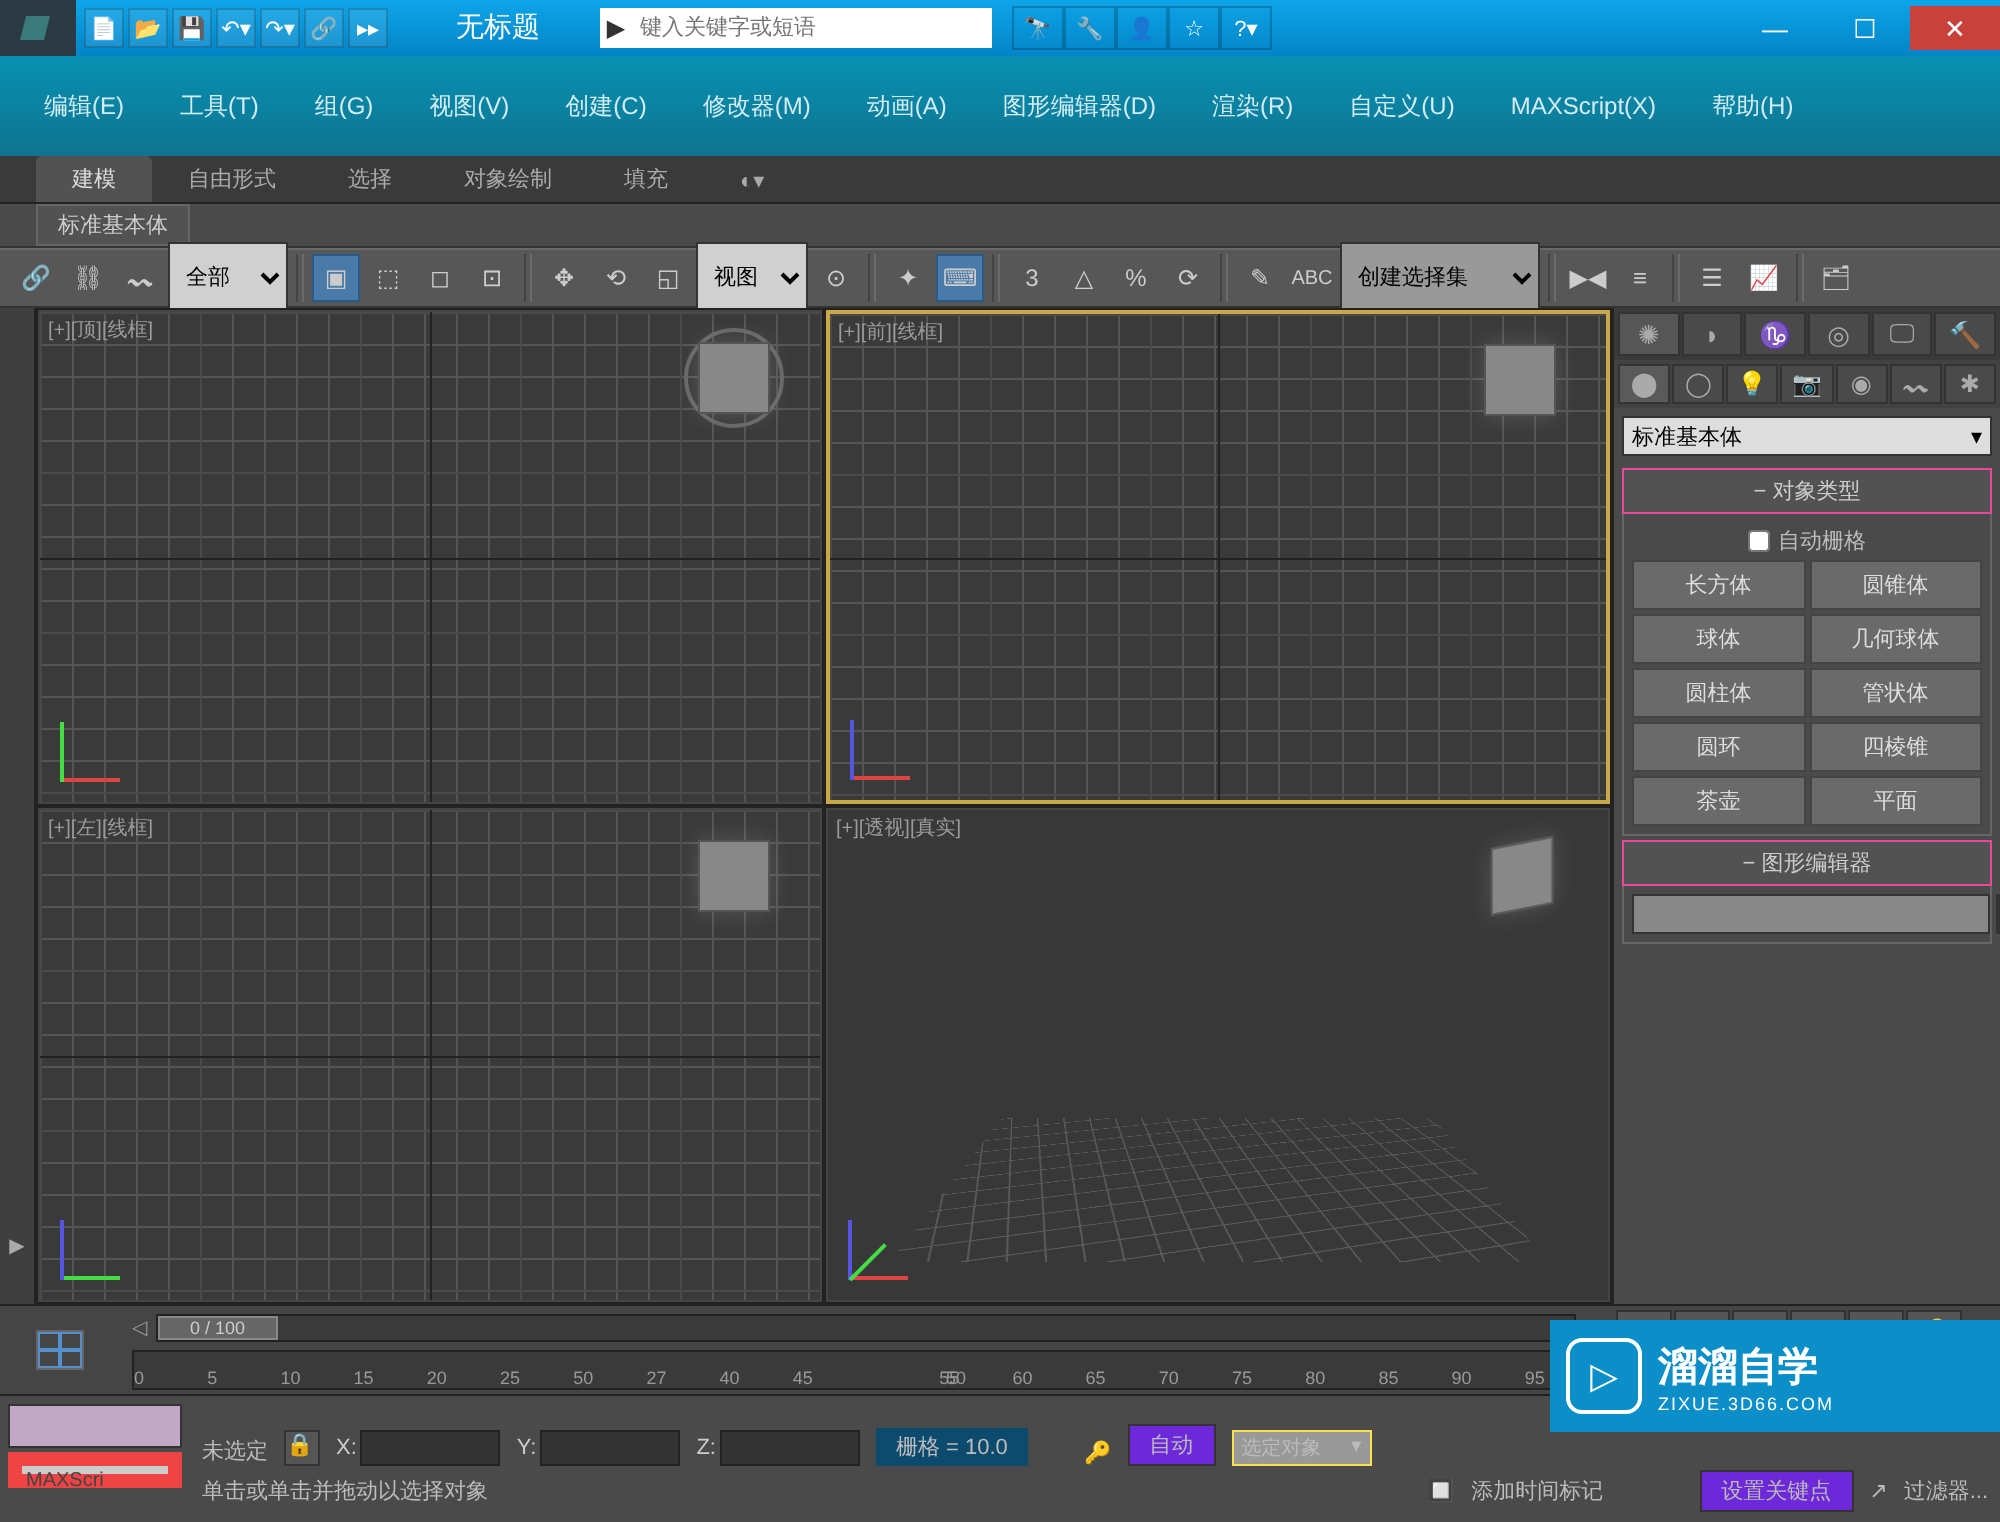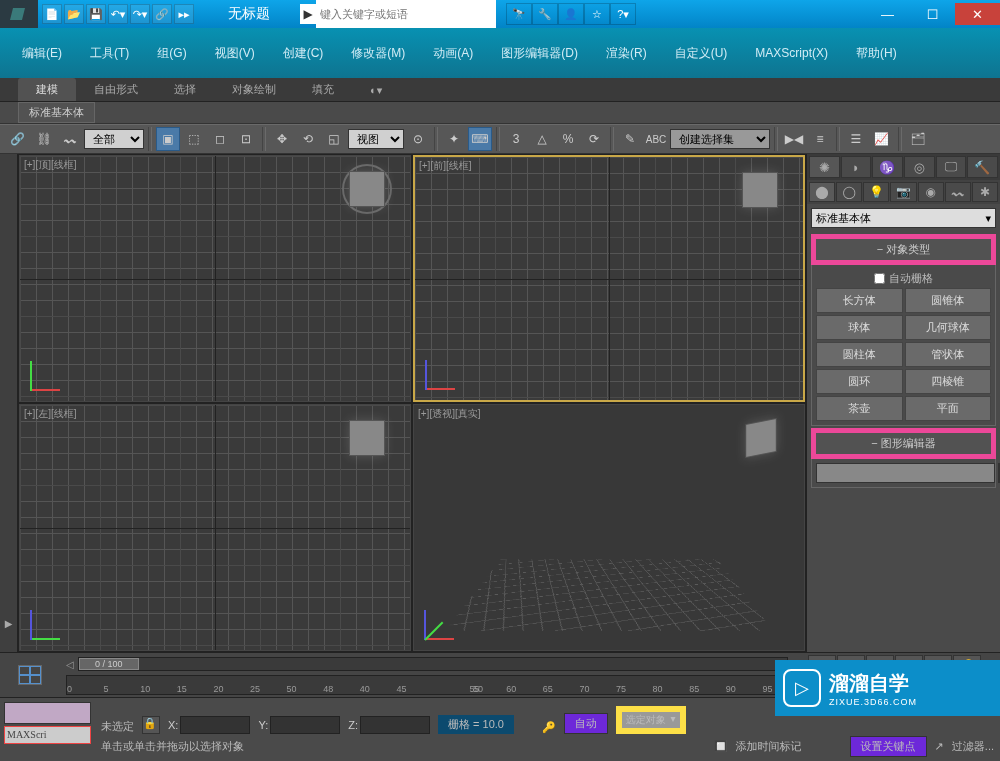--- a/index.html
+++ b/index.html
@@ -6,21 +6,21 @@
 body { width: 1000px; height: 761px; background: #4a4a4a; overflow: hidden; position: relative; }
 
 
 .titlebar { height: 28px; background: linear-gradient(#0ea5e9, #0284c7); display: flex; align-items: center; color: #fff; font-size: 12px; }
 .titlebar-logo { width: 38px; height: 28px; background: #2b3a42; display: flex; align-items: center; justify-content: center; }
 .titlebar-tools { display: flex; gap: 2px; padding: 0 4px; align-items:center; }
 .tb-btn { width: 20px; height: 20px; background: rgba(255,255,255,0.1); border: 1px solid rgba(0,0,0,0.2); display:flex; align-items:center; justify-content:center; font-size:11px; cursor:pointer; }
 .titlebar-title { flex: 0 0 auto; padding: 0 30px; font-size: 14px; }
 .searchbox { display:flex; align-items:center; background:#fff; height:20px; }
 .searchbox .play { width:16px; text-align:center; color:#333; }
-.searchbox input { border:none; height:28px; width:180px; padding:0 4px; font-size:11px; color:#888; outline:none; }
+.searchbox input { border:none; height:18px; width:180px; padding:0 4px; font-size:11px; color:#888; outline:none; }
 .titlebar-right-tools { display:flex; gap:0; margin-left:10px; }
 .titlebar-right-tools .tb-btn { background: transparent; border: 1px solid rgba(0,0,0,0.2); width:26px; height:22px; }
 .win-controls { margin-left:auto; display:flex; }
 .win-btn { width:45px; height:22px; display:flex; align-items:center; justify-content:center; font-size:13px; color:#fff; cursor:pointer; }
 .win-close { background:#c8423b; }
 
 
 .menubar { background: linear-gradient(#0891b2, #0e7490); height: 50px; display:flex; flex-wrap:wrap; align-items:center; padding: 0 8px; }
 .menu-item { color:#d1ecf5; font-size:12px; padding: 4px 14px; cursor:pointer; }
 
@@ -30,21 +30,21 @@
 .ribbon-tab.active { background:#525252; color:#ddd; border-top-left-radius:3px; border-top-right-radius:3px; }
 .ribbon-tab-end { width:24px; text-align:center; }
 .ribbon-sub { height:22px; background:#4a4a4a; display:flex; align-items:center; padding-left:18px; border-bottom:1px solid #333; }
 .ribbon-sub-btn { background:#525252; color:#ccc; font-size:11px; padding:2px 10px; border:1px solid #666; }
 
 
 .main-toolbar { height: 30px; background:#575757; display:flex; align-items:center; padding: 0 6px; gap:2px; border-top:1px solid #6a6a6a; border-bottom:1px solid #333; }
 .tool-btn { width:24px; height:24px; background:#575757; border:1px solid transparent; display:flex; align-items:center; justify-content:center; font-size:12px; color:#ccc; cursor:pointer; }
 .tool-btn.active { background:#4a7aa8; border:1px solid #2a5a88; }
 .tool-sep { width:4px; height:24px; border-left:1px solid #444; border-right:1px solid #6a6a6a; margin:0 2px; }
-.tool-dd { height:20px; background:#d0d0d0; border:1px solid #333; font-size:11px; padding:0 4px; }
+.tool-dd { height:36px; background:#d0d0d0; border:1px solid #333; font-size:11px; padding:0 4px; }
 .dd-small { width:60px; }
 .dd-med { width:56px; }
 .dd-wide { width:100px; background:#999; }
 
 
 .workspace { display:flex; height: 498px; }
 .vp-strip { width:18px; background:#3f3f3f; border-right:1px solid #222; display:flex; flex-direction:column; }
 .vp-strip-play { margin-top:auto; margin-bottom:20px; height:18px; display:flex; align-items:center; justify-content:center; color:#aaa; font-size:10px; }
 
 .viewports { flex:1; display:grid; grid-template-columns: 1fr 1fr; grid-template-rows: 1fr 1fr; gap:2px; background:#222; padding:1px; }
@@ -74,21 +74,21 @@
 
 
 .cmd-panel { width:194px; background:#4a4a4a; border-left:1px solid #222; display:flex; flex-direction:column; }
 .cmd-tabs { height:26px; display:flex; background:#3a3a3a; gap:1px; padding:2px; }
 .cmd-tab { flex:1; background:#4a4a4a; display:flex; align-items:center; justify-content:center; font-size:13px; color:#aaa; cursor:pointer; border:1px solid #333; }
 .cmd-tab.active { background:#565656; }
 .cmd-subtabs { height:24px; display:flex; background:#424242; gap:1px; padding:2px; }
 .cmd-subtab { flex:1; background:#4a4a4a; display:flex; align-items:center; justify-content:center; font-size:12px; color:#aaa; cursor:pointer; border:1px solid #333; }
 .cmd-subtab.active { background:#5a5a5a; }
 .cmd-dd { margin:4px; height:20px; background:#ddd; border:1px solid #333; font-size:11px; padding:2px 4px; display:flex; justify-content:space-between; align-items:center; }
-.rollout-hdr { background:#525252; color:#ccc; font-size:11px; text-align:center; padding:3px; border:5px solid #ec4899; margin:2px 4px 0; cursor:pointer; }
+.rollout-hdr { background:#525252; color:#ccc; font-size:11px; text-align:center; padding:3px; border:1px solid #ec4899; margin:2px 4px 0; cursor:pointer; }
 .rollout-hdr::before { content:"− "; }
 .rollout-body { background:#4a4a4a; margin:0 4px; padding:4px; border:1px solid #666; border-top:none; }
 .autogrid { display:flex; align-items:center; justify-content:center; gap:4px; font-size:11px; color:#bbb; padding:2px; }
 .autogrid input { width:11px; height:11px; }
 .obj-grid { display:grid; grid-template-columns:1fr 1fr; gap:2px; }
 .obj-btn { background:#6a6a6a; border:1px solid #444; color:#ddd; font-size:11px; padding:4px; text-align:center; cursor:pointer; }
 .name-color { display:flex; gap:3px; }
 .name-input { flex:1; height:20px; background:#888; border:1px solid #333; }
 .color-swatch { width:20px; height:20px; background:#c346a8; border:1px solid #333; cursor:pointer; }
 
@@ -102,31 +102,31 @@
 .tl-slider { flex:1; height:14px; background:#3a3a3a; border:1px solid #222; position:relative; }
 .tl-handle { position:absolute; left:0; top:0; width:60px; height:12px; background:#666; border:1px solid #888; font-size:9px; color:#ccc; text-align:center; }
 .tl-ruler { height:20px; background:#3a3a3a; display:flex; align-items:flex-end; font-size:9px; color:#999; position:relative; margin: 0 6px; border:1px solid #222;}
 .tl-tick { position:absolute; bottom:0; font-size:9px; }
 .tl-right-btns { width:194px; display:flex; flex-wrap:wrap; align-content:flex-start; gap:1px; padding:2px; }
 .nav-btn { width:28px; height:20px; background:#555; border:1px solid #333; display:flex; align-items:center; justify-content:center; font-size:11px; color:#ccc; cursor:pointer; }
 
 .statusbar { height:60px; background:#4a4a4a; display:flex; border-top:1px solid #222; }
 .sb-left { width:95px; display:flex; flex-direction:column; gap:2px; padding:4px; }
 .sb-colorbox { height:22px; background:#c1a8c5; border:1px solid #333; }
-.sb-maxscript { height:18px; background:#ccc; border:1px solid #ef4444; font-size:10px; padding:2px; color:#444;font-family:Liberation Serif, serif; }
+.sb-maxscript { height:18px; background:#ccc; border:7px solid #ef4444; font-size:10px; padding:2px; color:#444; }
 .sb-mid { flex:1; display:flex; flex-direction:column; padding:2px 6px; gap:2px;}
 .sb-row1 { display:flex; align-items:flex-end; gap:8px; font-size:11px; color:#bbb; height:22px;margin-top:12px;}
 .sb-coord { display:flex; align-items:center; gap:2px; }
 .sb-coord-lbl { color:#ccc; }
 .sb-coord-val { width:70px; height:18px; background:#333; border:1px solid #222; }
 .sb-grid-info { background:#0c4a6e; padding:2px 10px; }
 .sb-row2 { display:flex; align-items:center; gap:8px; font-size:11px; color:#bbb; }
 .sb-lock { width:18px; height:18px; background:#555; border:1px solid #333; }
 .sb-auto-btn { padding:2px 10px; background:#6d28d9; border:1px solid #333; cursor:pointer; }
-.sb-dd { background:#999; border:6px solid #fde047; padding:1px 4px; font-size:10px; width:70px; display:flex; justify-content:space-between;}
+.sb-dd { background:#999; border:1px solid #fde047; padding:1px 4px; font-size:10px; width:70px; display:flex; justify-content:space-between;}
 
 
 .watermark { position:absolute; right:0; bottom:45px; width:225px; height:56px; background:#0c8ec9; display:flex; align-items:center; gap:8px; padding:4px 8px; color:#fff; z-index:100;}
 .wm-icon { width:38px; height:38px; border:2px solid #fff; border-radius:8px; display:flex; align-items:center; justify-content:center; font-size:18px; }
 .wm-text { display:flex; flex-direction:column; }
 .wm-main { font-size:20px; font-weight:bold; }
 .wm-sub { font-size:9px; letter-spacing:1px; }
 </style>
 </head>
 <body>
@@ -347,21 +347,21 @@
       <span style="color:#999;font-size:10px">▷</span>
     </div>
     <div class="tl-ruler" id="ruler">
         <span class="tl-tick" style="left: 0%;">0</span>
         <span class="tl-tick" style="left: 5%;">5</span>
         <span class="tl-tick" style="left: 10%;">10</span>
         <span class="tl-tick" style="left: 15%;">15</span>
         <span class="tl-tick" style="left: 20%;">20</span>
         <span class="tl-tick" style="left: 25%;">25</span>
         <span class="tl-tick" style="left: 30%;">50</span>
-        <span class="tl-tick" style="left: 35%;">48</span>
+        <span class="tl-tick" style="left: 35%;">27</span>
         <span class="tl-tick" style="left: 40%;">40</span>
         <span class="tl-tick" style="left: 45%;">45</span>
         <span class="tl-tick" style="left: 50%; margin-left: 40px;">50</span>
         <span class="tl-tick" style="left: 55%;">55</span>
         <span class="tl-tick" style="left: 60%;">60</span>
         <span class="tl-tick" style="left: 65%;">65</span>
         <span class="tl-tick" style="left: 70%;">70</span>
         <span class="tl-tick" style="left: 75%;">75</span>
         <span class="tl-tick" style="left: 80%;">80</span>
         <span class="tl-tick" style="left: 85%;">85</span>

